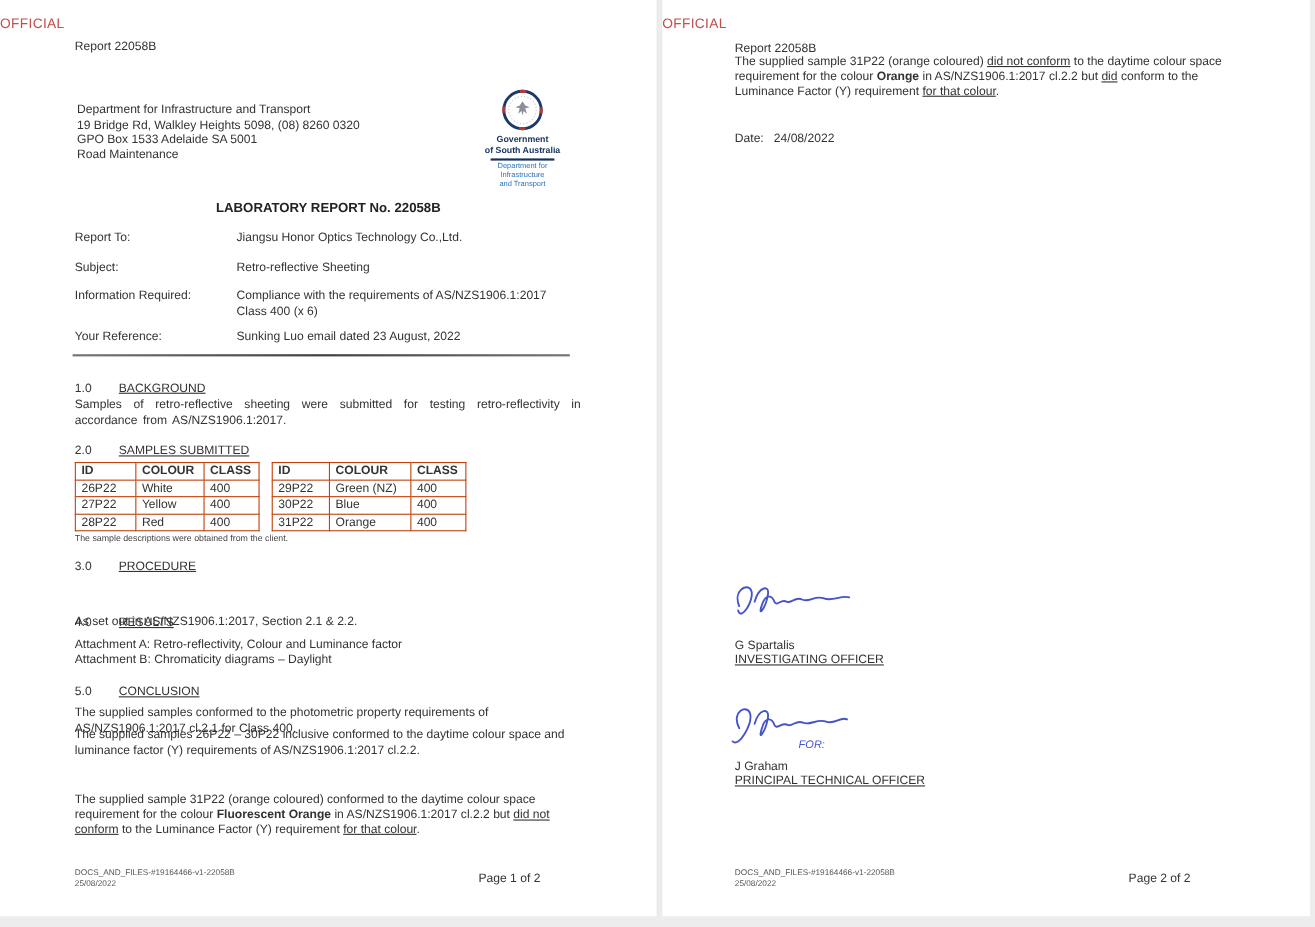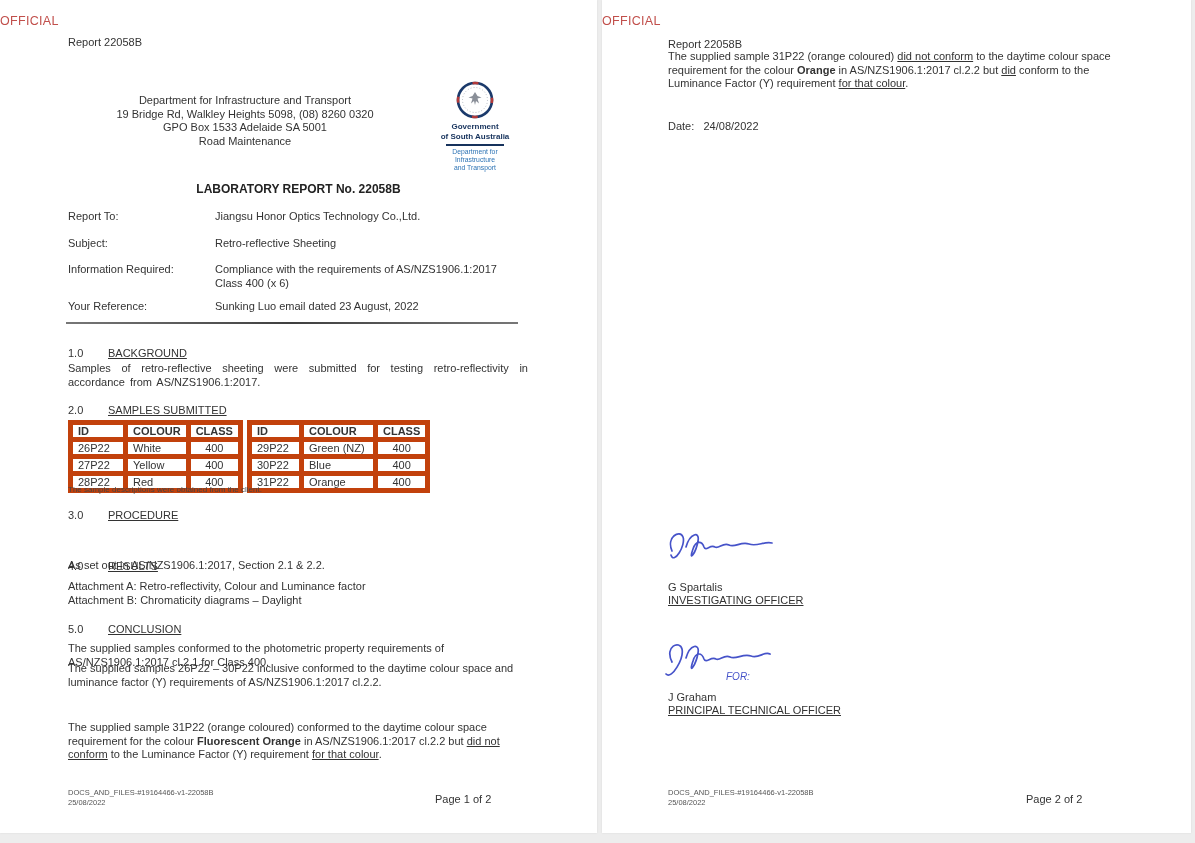--- a/index.html
+++ b/index.html
@@ -7,29 +7,29 @@
   body { font-family:"Liberation Sans", sans-serif; background:#ededed; color:#333; }
   #canvas { position:relative; width:1195px; height:843px; background:#ededed; overflow:hidden; }
   .page { position:absolute; top:0; background:#fff; height:833px; box-shadow:0 0 2px rgba(0,0,0,.08); }
   #page1 { left:0; width:597px; }
   #page2 { left:602px; width:589px; }
   .abs { position:absolute; }
   .official { width:100%; text-align:left; top:14px; left:0; color:#c14f4b; font-size:12.5px; letter-spacing:.3px; }
   .body-text { font-size:11px; color:#333; }
   .small-label { font-size:11px; }
   .doc-title { width:100%; left:0; text-align:center; font-weight:bold; font-size:12px; color:#222; }
-  .addr { text-align:center; font-size:11px; line-height:13.5px; color:#333; }
+  .addr { font-size:11px; line-height:13.5px; color:#333; }
   .sec-num { display:inline-block; width:40px; font-size:11px; }
   .sec-title { font-size:11px; text-decoration:underline; }
   .para { font-size:11px; line-height:13.5px; color:#333; }
   .just { text-align:justify; word-spacing:2px; }
   .samples-table { border-collapse:collapse; font-size:11px; }
-  .samples-table th, .samples-table td { border:5px solid #c2410c; padding:0 5px; height:15.5px; text-align:left; font-size:11px; color:#333; }
+  .samples-table th, .samples-table td { border:1px solid #c2410c; padding:0 5px; height:15.5px; text-align:left; font-size:11px; color:#333; }
   .samples-table th { font-weight:bold; }
-  .samples-table td.center, .samples-table th.center-h { text-align:center; }
+  .samples-table td.center, .samples-table th.center-h { text-align:left; }
   .col-id { width:55px; } .col-colour { width:62px; } .col-class { width:50px; }
   .col-id2 { width:52px; } .col-colour2 { width:74px; } .col-class2 { width:50px; }
   .table-note { font-size:8px; color:#444; }
   .hr-line { height:2px; background:linear-gradient(90deg,#777,#3f3f3f,#777); }
   .footer-doc { font-size:7.5px; color:#555; line-height:10px; }
   .footer-page { font-size:11px; color:#333; }
   .logo-box { width:86px; text-align:center; }
   .logo-gov { font-size:8px; font-weight:bold; color:#16325c; line-height:9.5px; margin-top:2px; }
   .logo-div { width:58px; height:2px; background:#16325c; margin:3px auto 2px auto; }
   .logo-dept { font-size:6.8px; color:#2e74b5; line-height:8px; }

